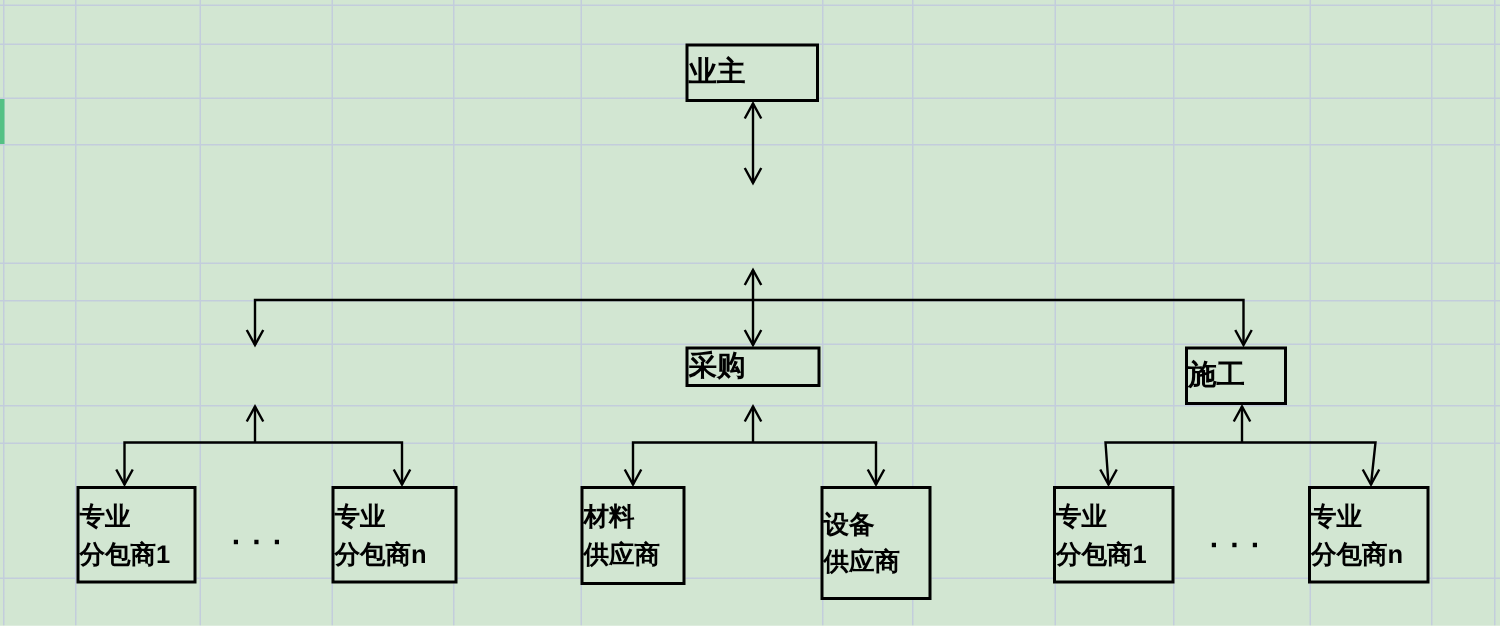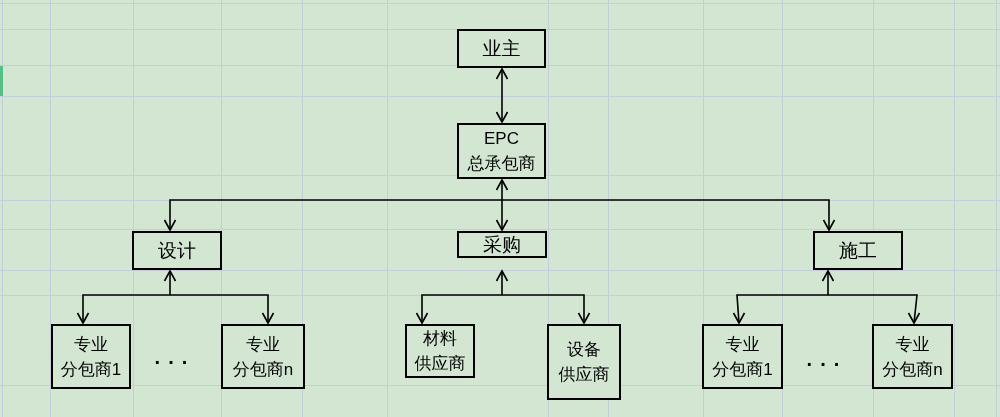--- a/index.html
+++ b/index.html
@@ -28,33 +28,33 @@
     background-repeat:no-repeat;
   }
   .accent{
     position:absolute;left:0;top:66px;width:3px;height:30px;
     background:var(--accent-strip);z-index:1;
   }
   .node{
     position:absolute;z-index:2;box-sizing:border-box;
     background:var(--cell-fill);
     border:2px solid var(--box-border);
-    display:flex;flex-direction:column;align-items:center;justify-content:center;
-    color:var(--text);font-weight:400;text-align:center;
+    display:flex;flex-direction:column;align-items:flex-start;justify-content:center;
+    color:var(--text);font-weight:700;text-align:center;
     font-size:17px;line-height:25px;white-space:nowrap;
   }
   .node.single{font-size:19px;}
   .n-owner{left:457px;top:29px;width:89px;height:39px}
   .n-epc{left:457px;top:123px;width:89px;height:56px}
   .n-design{left:132px;top:231px;width:90px;height:39px}
   .n-procurement{left:457px;top:231px;width:90px;height:27px}
-  .n-construction{left:813px;top:231px;width:90px;height:39px}
+  .n-construction{left:790px;top:231px;width:68px;height:39px}
   .n-dsub1{left:51px;top:324px;width:80px;height:65px}
   .n-dsubn{left:221px;top:324px;width:84px;height:65px}
-  .n-material{left:405px;top:324px;width:70px;height:54px}
+  .n-material{left:387px;top:324px;width:70px;height:66px}
   .n-equipment{left:547px;top:324px;width:74px;height:76px}
   .n-csub1{left:702px;top:324px;width:81px;height:65px}
   .n-csubn{left:872px;top:324px;width:81px;height:65px}
   .connectors{position:absolute;inset:0;z-index:3;pointer-events:none;}
   .connectors path{stroke:var(--connector);stroke-width:1.6;fill:none;}
   .dots{
     position:absolute;z-index:2;width:50px;text-align:center;
     color:var(--text);font-weight:700;font-size:20px;letter-spacing:7px;
   }
   .dots-left{left:150px;top:351px;}
@@ -64,28 +64,21 @@
 <body>
 
 <div class="canvas">
   <div class="gridlayer"></div>
   <div class="accent"></div>
 
   <div class="node single n-owner">
     <span>业主</span>
   </div>
 
-  <div class="node n-epc">
-    <span>EPC</span>
-    <span>总承包商</span>
-  </div>
 
-  <div class="node single n-design">
-    <span>设计</span>
-  </div>
 
   <div class="node single n-procurement">
     <span>采购</span>
   </div>
 
   <div class="node single n-construction">
     <span>施工</span>
   </div>
 
   <div class="node n-dsub1">

